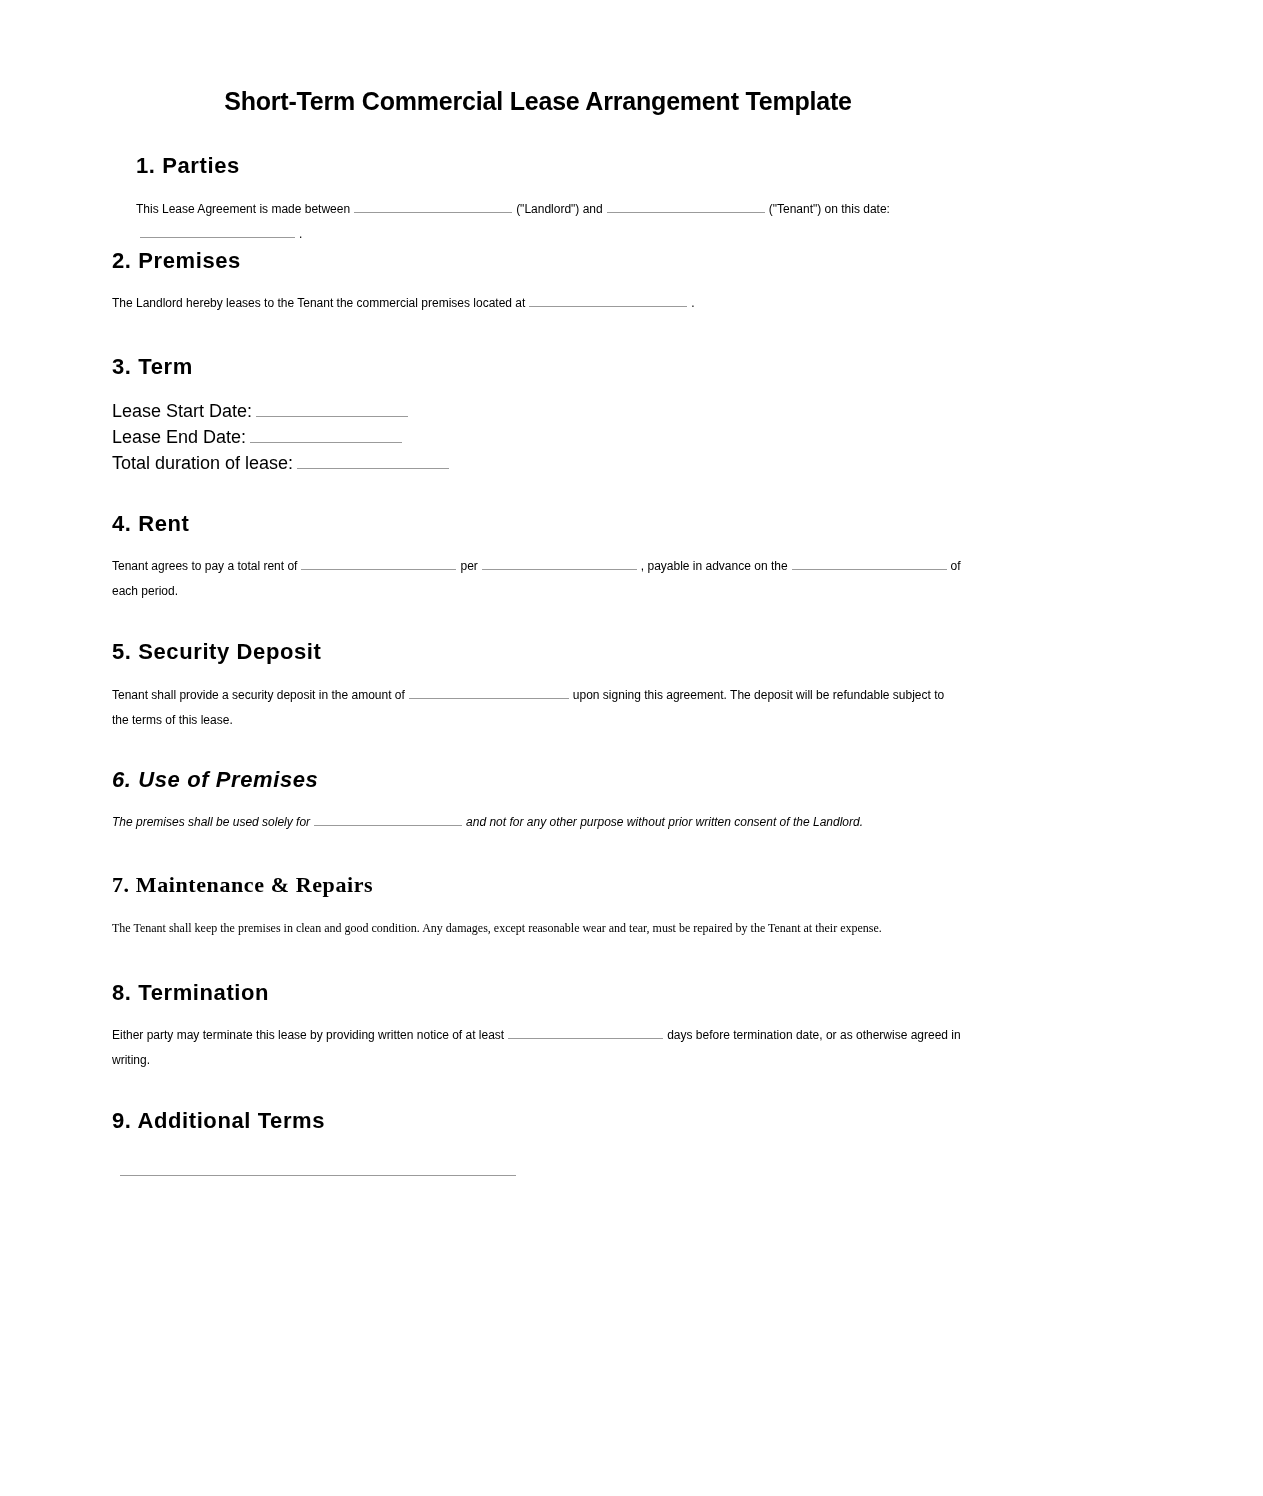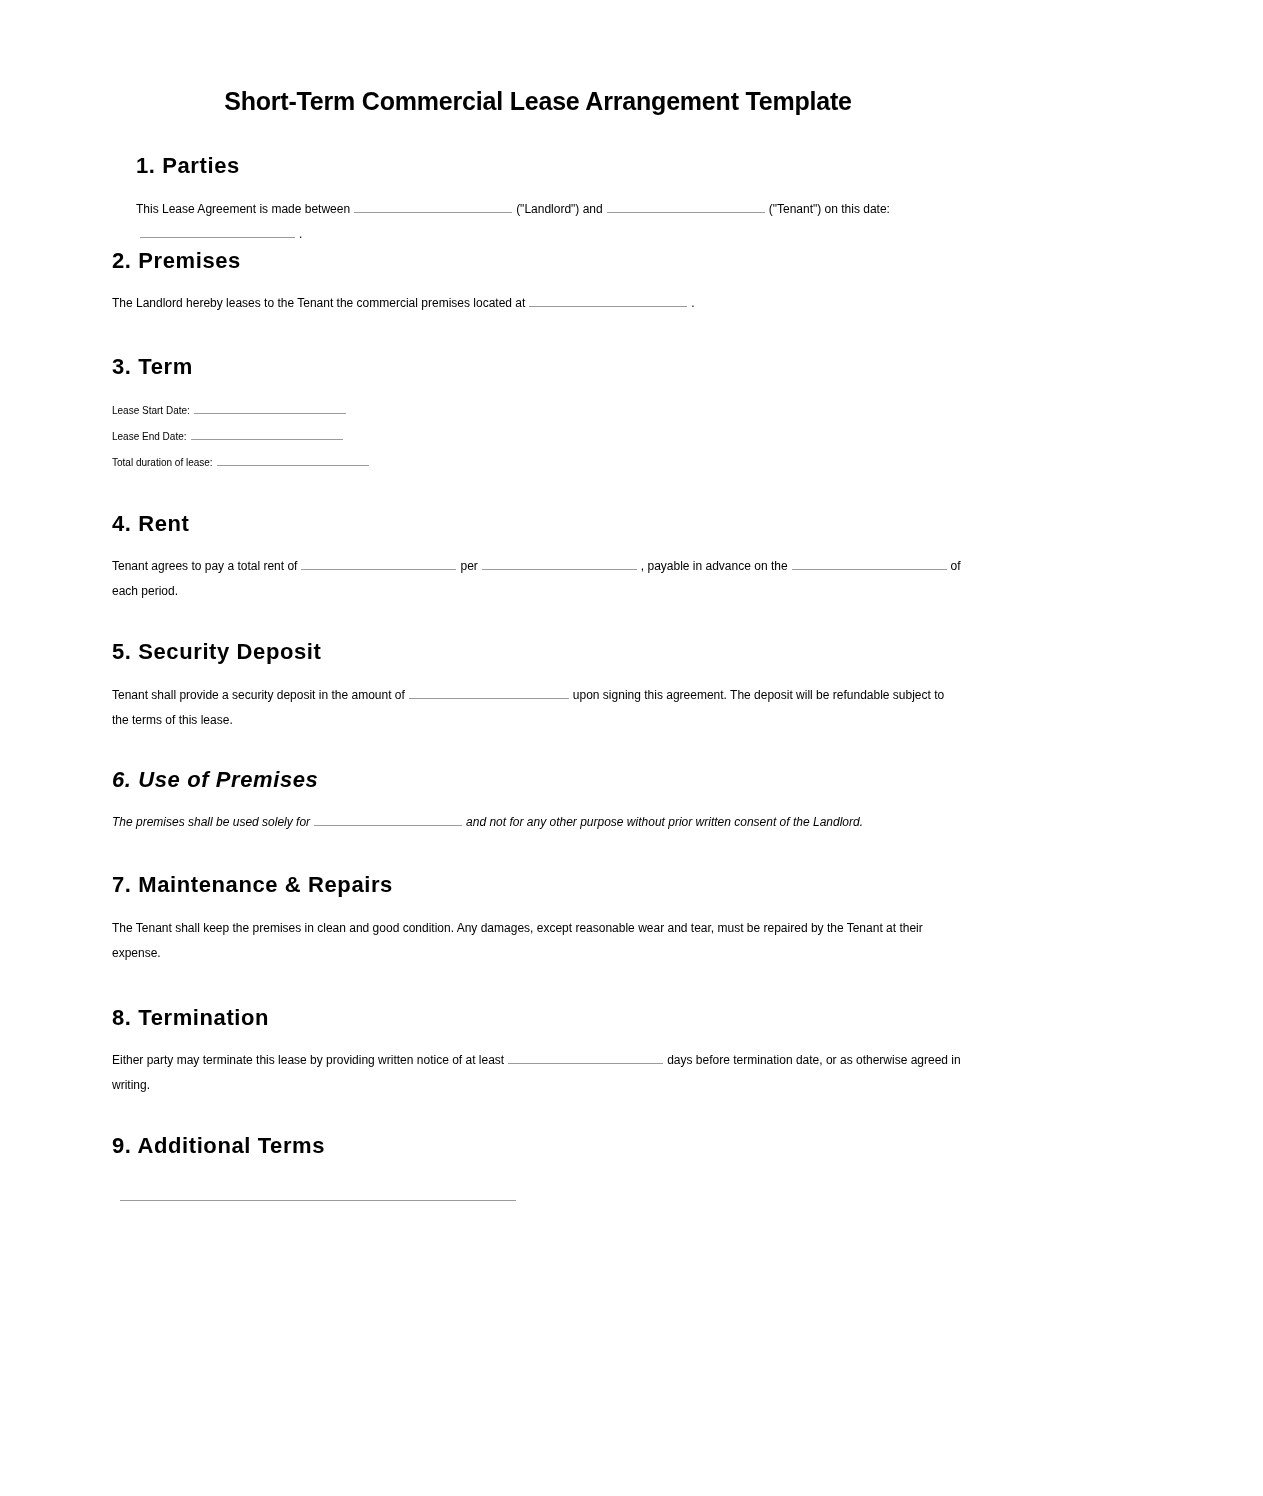--- a/index.html
+++ b/index.html
@@ -46,35 +46,35 @@
     padding: 0;
     line-height: 1.25;
   }
 
   .s1 { margin-top: 36px; margin-left: 24px; }
   .s2 { }
   .s3 { margin-top: 37px; }
   .s4 { margin-top: 34px; }
   .s5 { margin-top: 34px; }
   .s6 { margin-top: 33px; font-style: italic; }
-  .s7 { margin-top: 36px; }
+  .s7 { margin-top: 36px; font-family: Liberation Serif, serif; }
   .s8 { margin-top: 38px; }
   .s9 { margin-top: 34px; }
 
   .body-text {
     font-size: 12px;
     line-height: 25px;
     margin: 0;
     padding-top: 17px;
     max-width: 1038px;
     text-align: left;
   }
 
   .term-line {
-    font-size: 10px;
+    font-size: 18px;
     line-height: 26px;
     margin: 0;
     white-space: nowrap;
   }
   .term-block { padding-top: 17px; }
 
   
   .blank {
     display: inline-block;
     border-bottom: 1.4px solid #9b9b9b;

